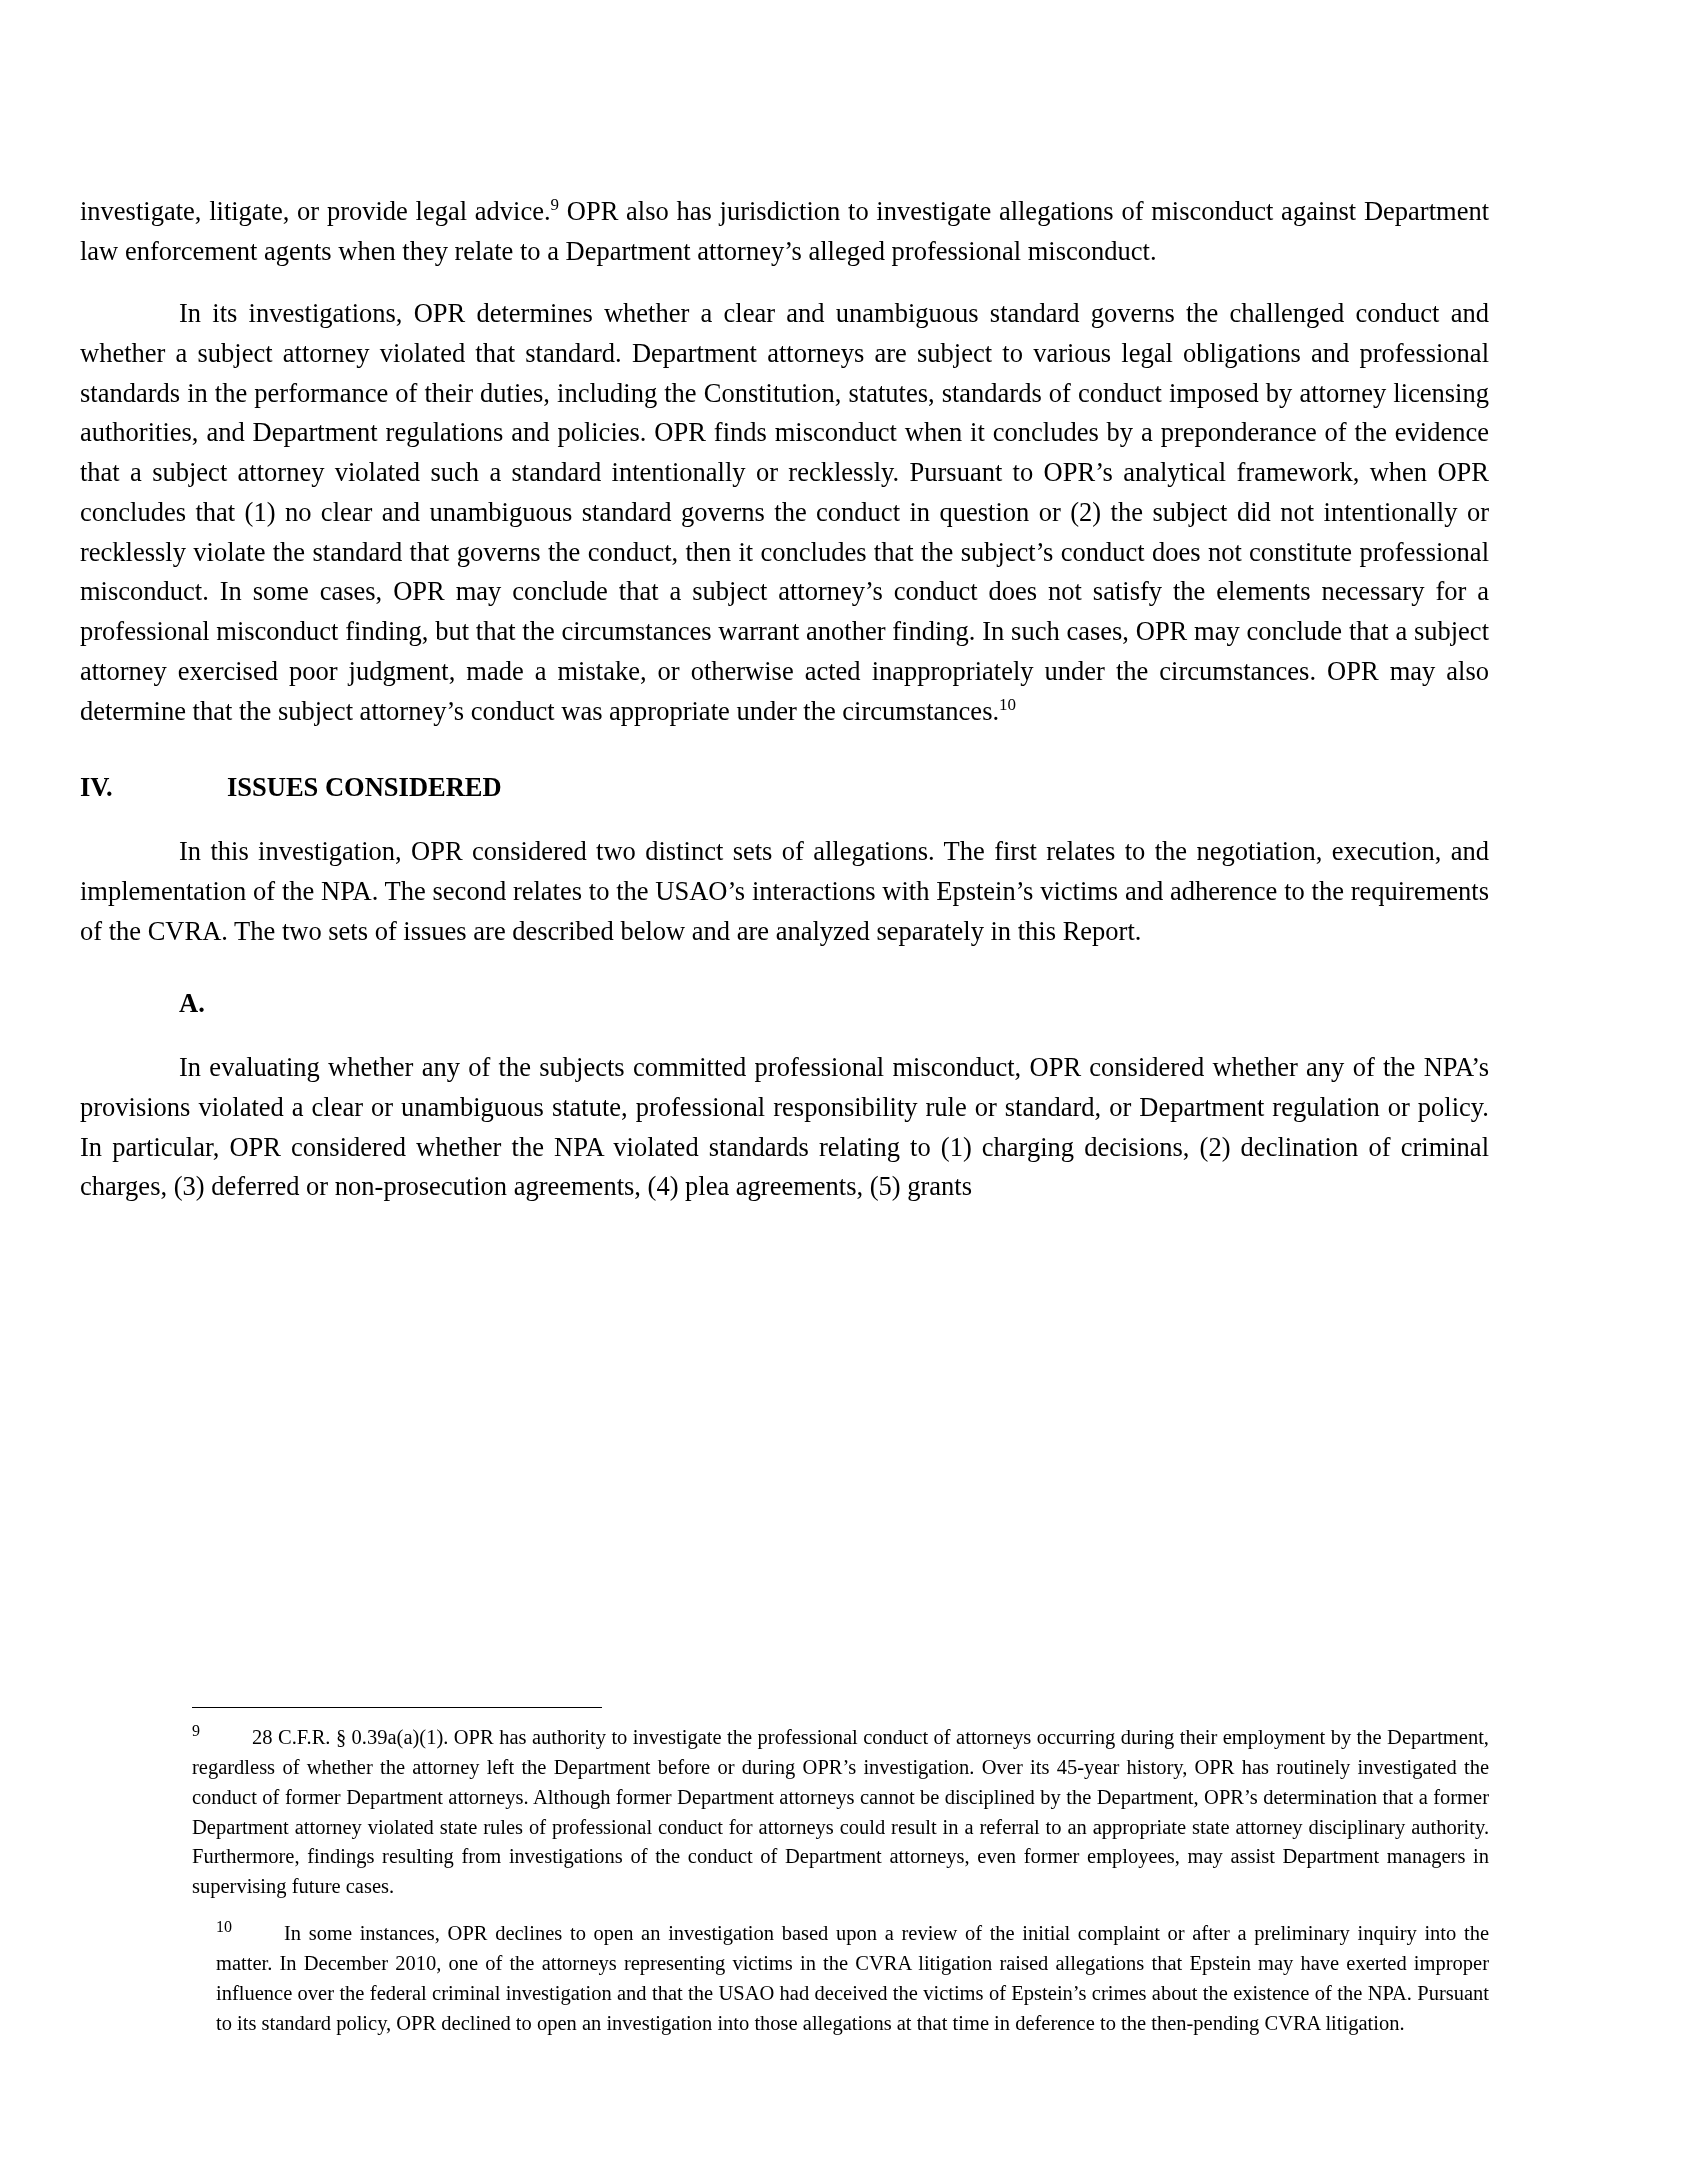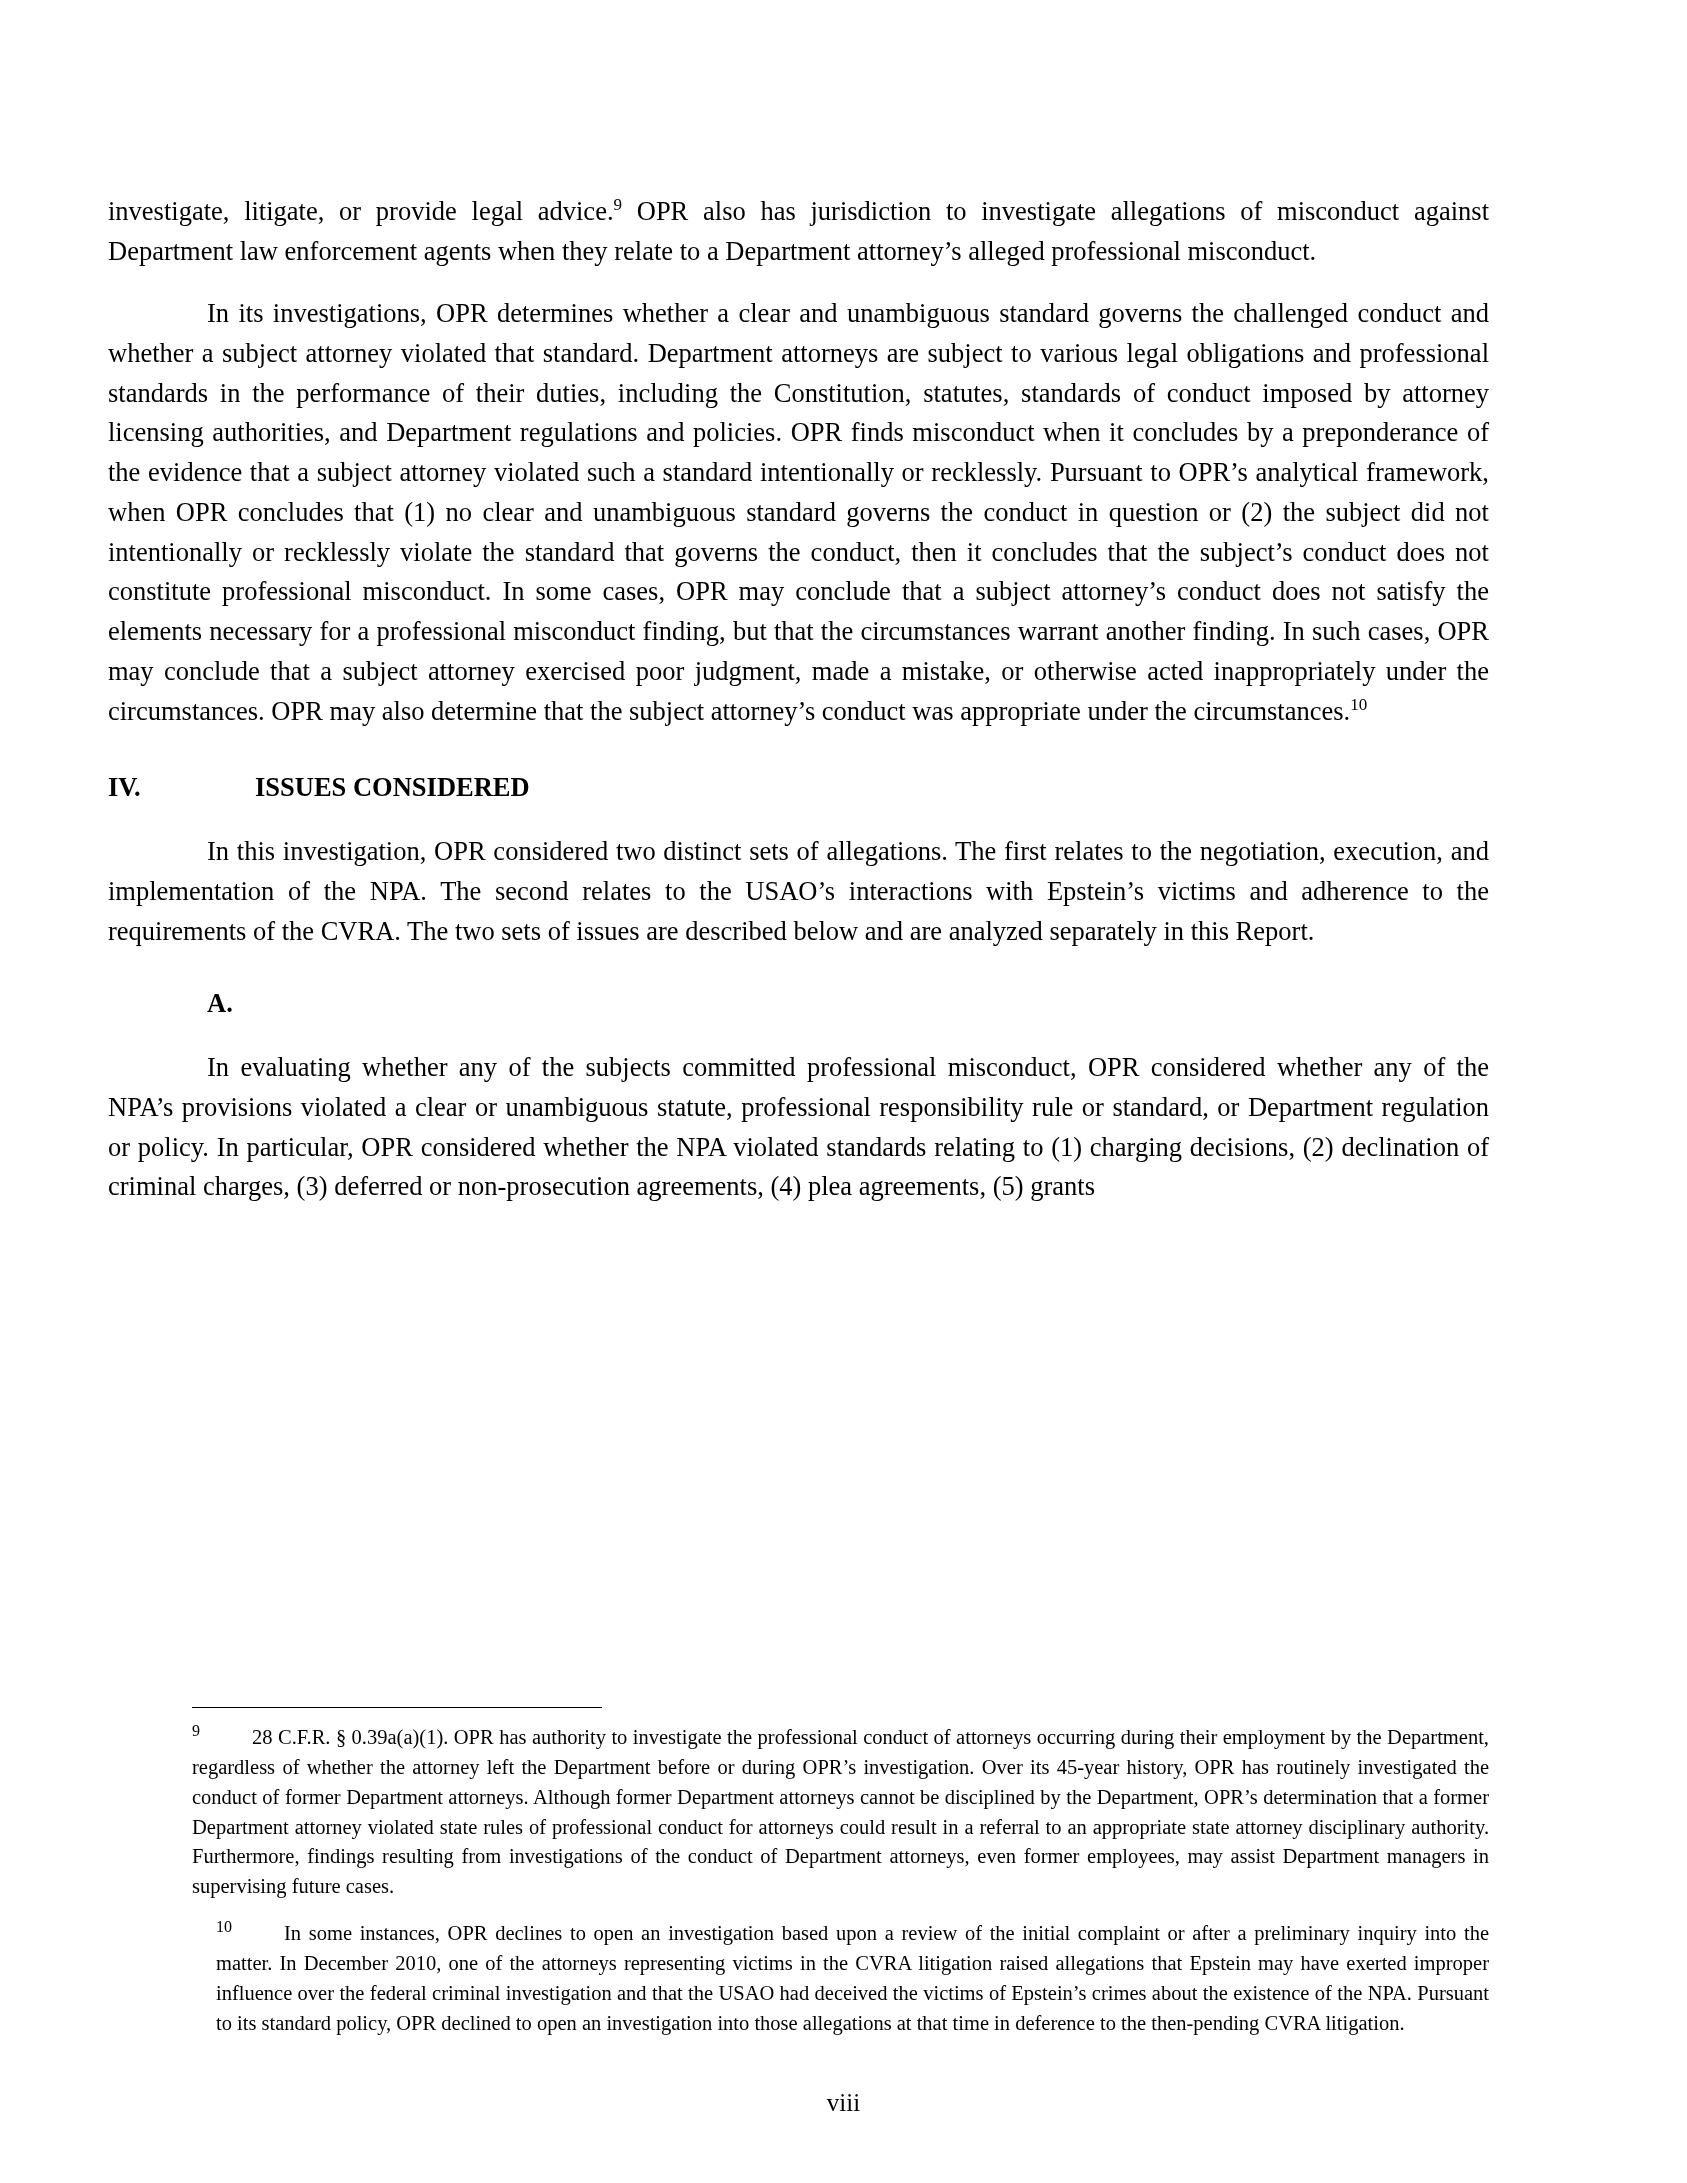--- a/index.html
+++ b/index.html
@@ -12,21 +12,21 @@
     height: 2183px;
     font-family: "Liberation Serif", serif;
     color: #000000;
     -webkit-font-smoothing: antialiased;
   }
   .page {
     position: relative;
     width: 1687px;
     height: 2183px;
     box-sizing: border-box;
-    padding: 192px 198px 0 108px;
+    padding: 192px 198px 0 80px;
   }
   .body-text {
     font-size: 26.5px;
     line-height: 1.50;
     text-align: justify;
     text-justify: inter-word;
     hyphens: none;
   }
   p.para {
     margin: 0 0 22.5px 0;
@@ -134,16 +134,15 @@
   </div>
 
   <div class="footnote-area">
     <hr class="footnote-rule">
 
     <p class="footnote"><span class="fn-num">9</span><span class="fn-gap"></span><span>28 C.F.R. § 0.39a(a)(1).  OPR has authority to investigate the professional conduct of attorneys occurring during their employment by the Department, regardless of whether the attorney left the Department before or during OPR’s investigation.  Over its 45-year history, OPR has routinely investigated the conduct of former Department attorneys.  Although former Department attorneys cannot be disciplined by the Department, OPR’s determination that a former Department attorney violated state rules of professional conduct for attorneys could result in a referral to an appropriate state attorney disciplinary authority.  Furthermore, findings resulting from investigations of the conduct of Department attorneys, even former employees, may assist Department managers in supervising future cases.</span></p>
 
     <p class="footnote"><span class="fn-num">10</span><span class="fn-gap"></span><span>In some instances, OPR declines to open an investigation based upon a review of the initial complaint or after a preliminary inquiry into the matter.  In December 2010, one of the attorneys representing victims in the CVRA litigation raised allegations that Epstein may have exerted improper influence over the federal criminal investigation and that the USAO had deceived the victims of Epstein’s crimes about the existence of the NPA.  Pursuant to its standard policy, OPR declined to open an investigation into those allegations at that time in deference to the then-pending CVRA litigation.</span></p>
   </div>
 
-  <div class="page-number">viii</div>
 
 </div>
 
 
 </body></html>

